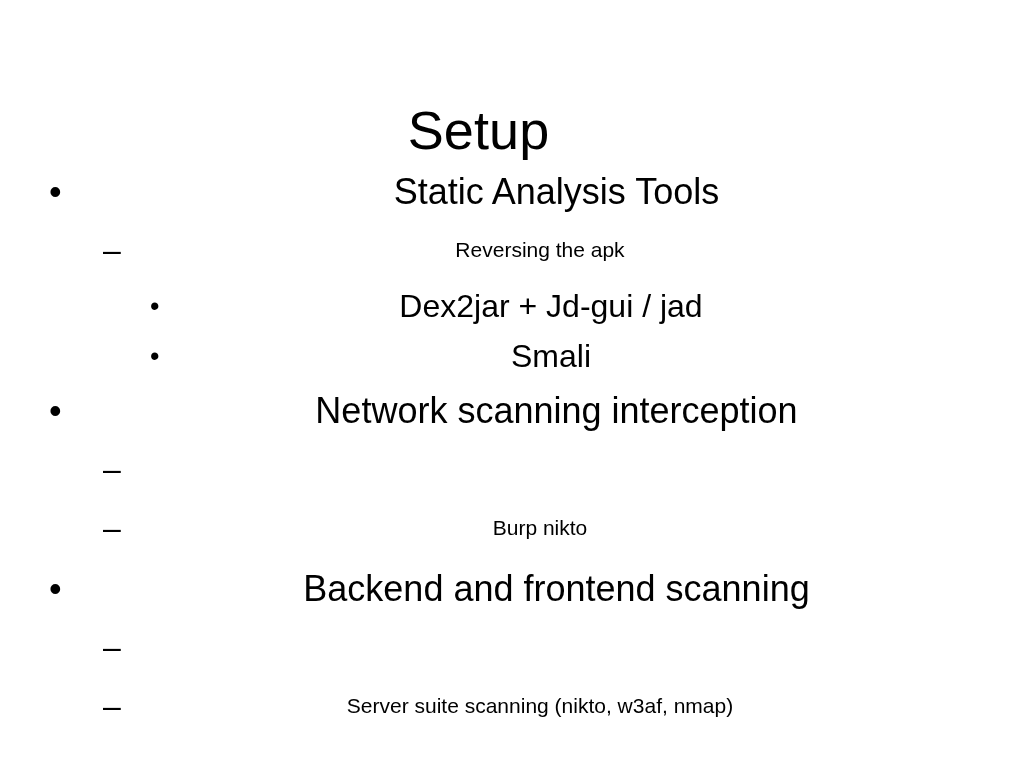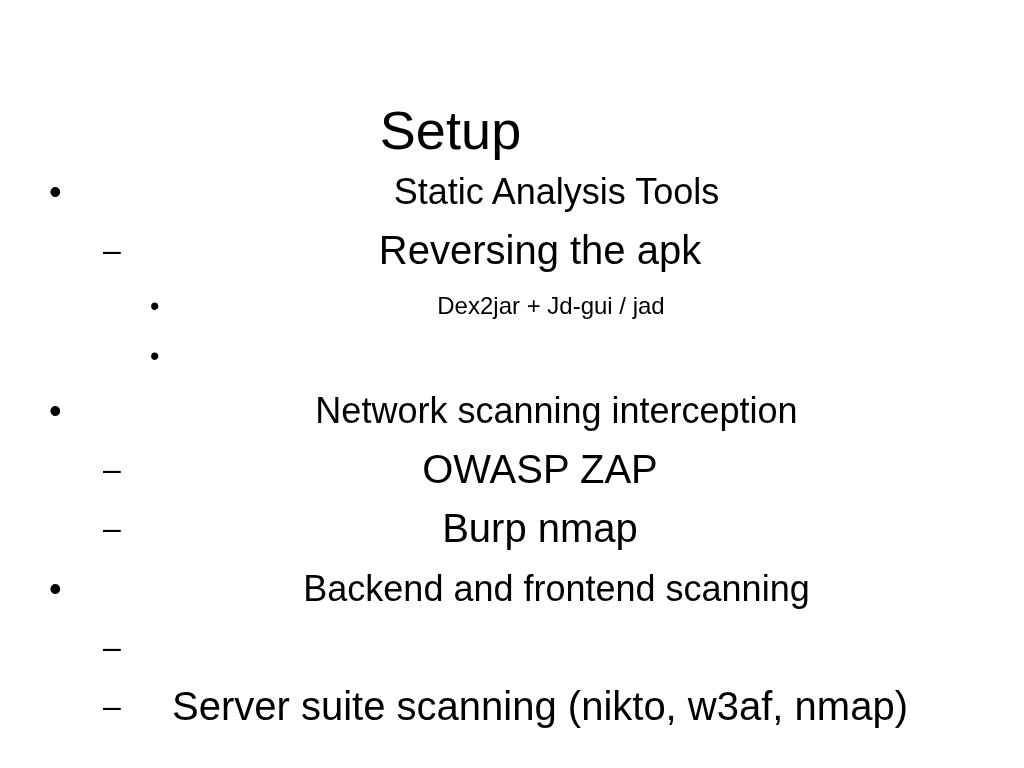--- a/index.html
+++ b/index.html
@@ -29,20 +29,21 @@
     position: absolute;
     left: 0;
     top: 62px;
     width: 901px;
     text-align: center;
     font-size: 54px;
     line-height: 64px;
     font-weight: 400;
     letter-spacing: 0.1px;
     white-space: nowrap;
+    padding-left: 28px;
   }
 
   
   .body {
     position: absolute;
     left: 0;
     top: 168px;
     width: 1024px;
   }
 
@@ -87,36 +88,36 @@
   .lvl2 {
     height: 59px;
   }
   .lvl2 .marker {
     left: 103px;
     font-size: 32px;
     line-height: 44px;
   }
   .lvl2 .bullet-text {
     margin-left: 56px;
-    font-size: 40px;
+    font-size: 21px;
     line-height: 44px;
   }
 
   
   .lvl3 {
     height: 50px;
   }
   .lvl3 .marker {
     left: 150px;
     font-size: 27px;
     line-height: 38px;
   }
   .lvl3 .bullet-text {
     margin-left: 78px;
-    font-size: 24px;
+    font-size: 32px;
     line-height: 38px;
   }
 </style>
 </head>
 <body style="background: rgb(255, 255, 255); color: rgb(0, 0, 0);">
 
 <div class="slide" style="background: rgb(255, 255, 255);">
 
   <h1 class="slide-title">Setup</h1>
 
@@ -129,32 +130,32 @@
       <div class="bullet-row lvl2">
         <span class="marker">–</span>
         <span class="bullet-text">Reversing the apk</span>
       </div>
       <div class="bullet-row lvl3">
         <span class="marker">•</span>
         <span class="bullet-text">Dex2jar + Jd-gui / jad</span>
       </div>
       <div class="bullet-row lvl3">
         <span class="marker">•</span>
+        <span class="bullet-text">Smali</span>
       </div>
       <div class="bullet-row lvl1">
         <span class="marker">•</span>
         <span class="bullet-text">Network scanning interception</span>
       </div>
       <div class="bullet-row lvl2">
         <span class="marker">–</span>
-        <span class="bullet-text">OWASP ZAP</span>
       </div>
       <div class="bullet-row lvl2">
         <span class="marker">–</span>
-        <span class="bullet-text">Burp nmap</span>
+        <span class="bullet-text">Burp nikto</span>
       </div>
       <div class="bullet-row lvl1">
         <span class="marker">•</span>
         <span class="bullet-text">Backend and frontend scanning</span>
       </div>
       <div class="bullet-row lvl2">
         <span class="marker">–</span>
       </div>
       <div class="bullet-row lvl2">
         <span class="marker">–</span>

